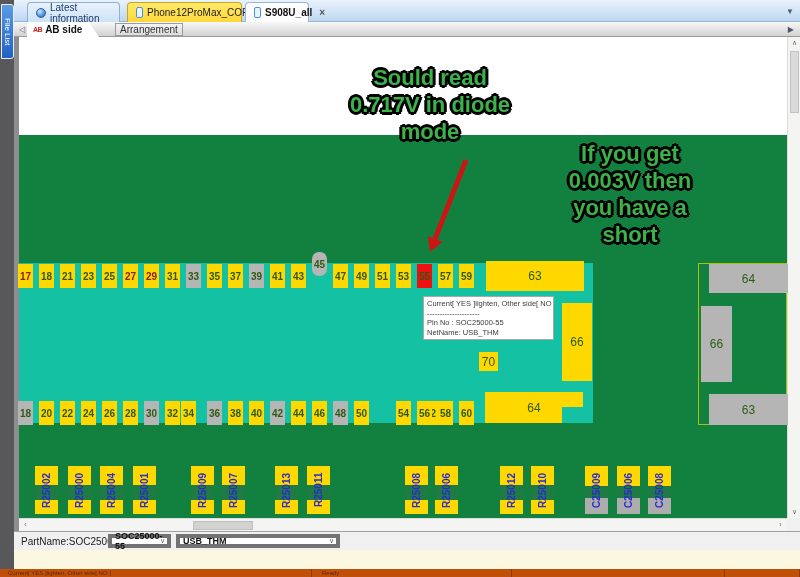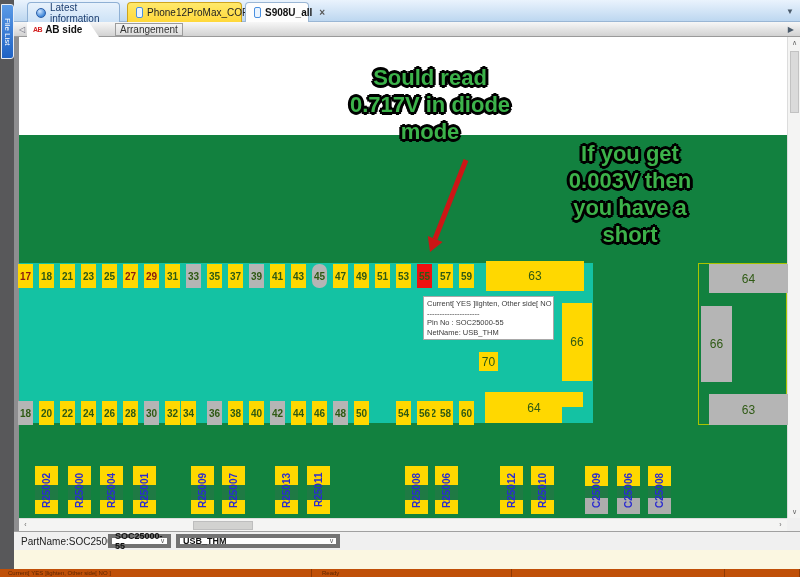--- a/index.html
+++ b/index.html
@@ -215,21 +215,21 @@
     <div class="pin bg-yellow fg-green" style="left: 102px; top: 264px;">25</div>
     <div class="pin bg-yellow fg-red" style="left: 123px; top: 264px;">27</div>
     <div class="pin bg-yellow fg-red" style="left: 144px; top: 264px;">29</div>
     <div class="pin bg-yellow fg-green" style="left: 165px; top: 264px;">31</div>
     <div class="pin bg-gray fg-green" style="left: 186px; top: 264px;">33</div>
     <div class="pin bg-yellow fg-green" style="left: 207px; top: 264px;">35</div>
     <div class="pin bg-yellow fg-green" style="left: 228px; top: 264px;">37</div>
     <div class="pin bg-gray fg-green" style="left: 249px; top: 264px;">39</div>
     <div class="pin bg-yellow fg-green" style="left: 270px; top: 264px;">41</div>
     <div class="pin bg-yellow fg-green" style="left: 291px; top: 264px;">43</div>
-    <div class="pin bg-gray fg-green" style="left: 312px; top: 264px; border-radius: 7px;">45</div>
+    <div class="pin bg-gray fg-green" style="left: 312px; top: 252px; border-radius: 7px;">45</div>
     <div class="pin bg-yellow fg-green" style="left: 333px; top: 264px;">47</div>
     <div class="pin bg-yellow fg-green" style="left: 354px; top: 264px;">49</div>
     <div class="pin bg-yellow fg-green" style="left: 375px; top: 264px;">51</div>
     <div class="pin bg-yellow fg-green" style="left: 396px; top: 264px;">53</div>
     <div class="pin bg-red fg-green" style="left: 417px; top: 264px;">55</div>
     <div class="pin bg-yellow fg-green" style="left: 438px; top: 264px;">57</div>
     <div class="pin bg-yellow fg-green" style="left: 459px; top: 264px;">59</div>
     <div class="pin bg-gray fg-green" style="left: 18px; top: 401px;">18</div>
     <div class="pin bg-yellow fg-green" style="left: 39px; top: 401px;">20</div>
     <div class="pin bg-yellow fg-green" style="left: 60px; top: 401px;">22</div>

